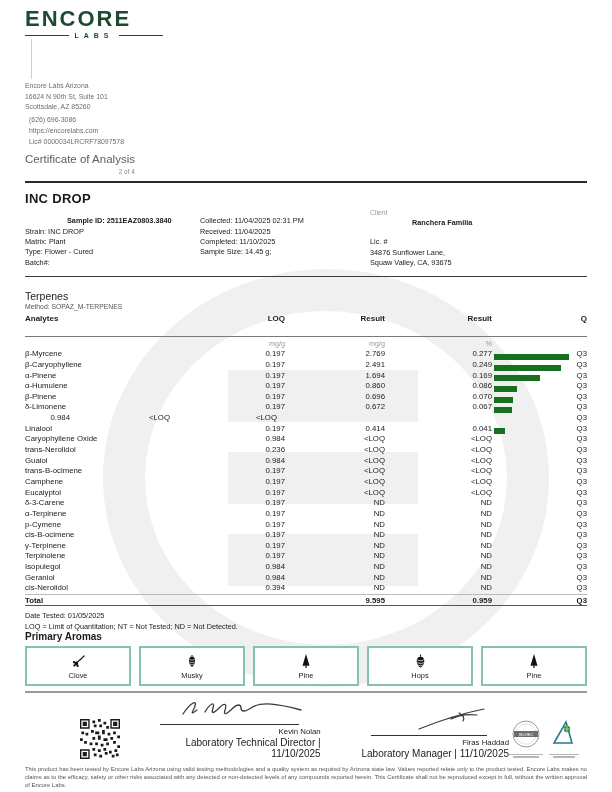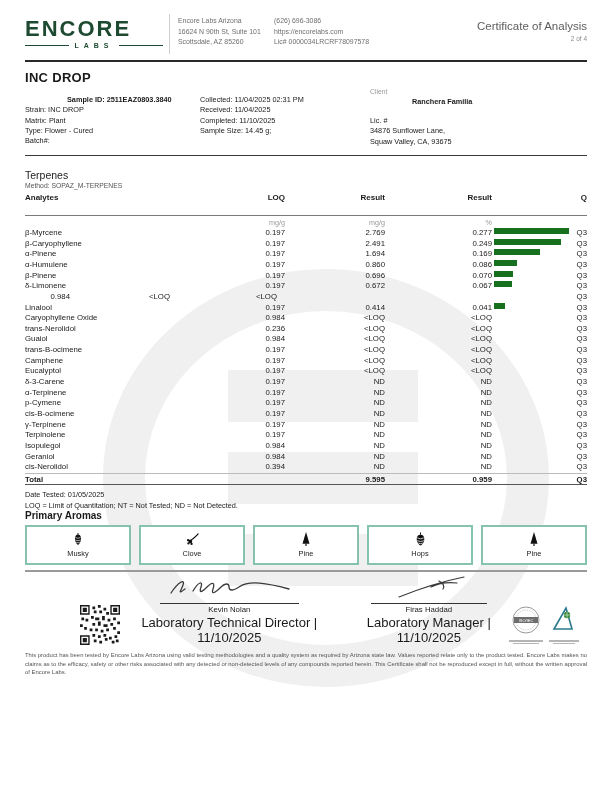--- a/index.html
+++ b/index.html
@@ -5,21 +5,21 @@
   * { margin:0; padding:0; box-sizing:border-box; }
   html,body { background:#fff; }
   body { font-family:"Liberation Sans","DejaVu Sans",sans-serif; color:#1a1a1a; }
   .page { position:relative; width:612px; height:792px; margin:0 auto; background:#fff; overflow:hidden; }
   .content { position:relative; z-index:1; padding:0 25px; }
 
   
   .watermark { position:absolute; left:100px; top:268px; z-index:0; }
 
   
-  .hdr { display:flex; align-items:flex-start; padding-top:14px; }
+  .hdr { display:flex; align-items:flex-start; padding-top:4px;flex-direction:column; }
   .logo-block { width:138px; flex:0 0 auto; padding-top:4px; }
   .logo-word { font-size:22px; font-weight:bold; letter-spacing:2px; color:#1d4a31; line-height:1; font-family:"Liberation Sans",sans-serif; }
   .logo-labs { display:flex; align-items:center; gap:5px; margin-top:2px; color:#1d4a31; }
   .logo-labs .rule { flex:1; height:1px; background:#1d4a31; }
   .logo-labs .txt { font-size:7px; letter-spacing:5px; font-weight:bold; }
   .hdr-vline { width:1px; background:#cfcfcf; height:40px; margin:0 8px 0 6px; }
   .hdr-col { font-size:6.9px; line-height:1.55; color:#6e6e6e; padding-top:2px; }
   .hdr-col.c1 { width:92px; }
   .hdr-col.c2 { width:170px; padding-left:4px; }
   .hdr-right { flex:1; text-align:right; padding-top:6px; }
@@ -38,21 +38,21 @@
   .sample .col4 { flex:1; }
   .bold { font-weight:bold;padding-left:42px; }
   .client-label { color:#9a9a9a; font-size:6.8px; margin-top:-8px; }
   .client-gap { height:9px; }
 
   
   .sec-title { font-size:10.5px; margin-top:13px; color:#222; }
   .method { font-size:6.8px; color:#555; margin-top:1px; }
   .t-head { display:flex; font-size:8px; font-weight:bold; margin-top:4px; padding-bottom:13px; border-bottom:1px solid #7a7a7a; }
   .t-units { display:flex; font-size:7.2px; color:#9a9a9a; padding:1.5px 0; }
-  .t-row { display:flex; font-size:7.8px; height:10.65px; line-height:10.65px; align-items:flex-start; }
+  .t-row { display:flex; font-size:7.8px; height:10.65px; line-height:10.65px; align-items:flex-end; }
   .c-analyte { width:215px; }
   .c-loq { width:45px; text-align:right; }
   .c-r1 { width:100px; text-align:right; }
   .c-pct { width:107px; text-align:right; }
   .c-bar { width:78px; padding-left:2px; display:flex; align-items:center; }
   .c-bar .bar { height:6px; background:#17701d; }
   .c-q { flex:1; text-align:right; }
   .t-total { display:flex; font-size:7.8px; font-weight:bold; height:12px; line-height:12px; border-top:1px solid #bbb; border-bottom:1.4px solid #555;justify-content:space-between; }
   .date-tested { font-size:7.3px; margin-top:5px; }
   .legend { font-size:7.3px; margin-top:2px; }
@@ -62,27 +62,27 @@
   .aroma-row { display:flex; gap:8px; margin-top:4px; }
   .aroma-box { width:106px; height:40px; border:2px solid #86c3ae; background:#fff; display:flex; flex-direction:column; align-items:center; justify-content:center; gap:2px; }
   .aroma-box .lbl { font-size:7.4px; color:#222; }
   .aroma-icon { height:16px; display:flex; align-items:flex-end; }
 
   .thick-rule { height:2px; background:#9a9a9a; margin-top:5px; }
 
   
   .sig-row { display:flex; align-items:flex-end; margin-top:3px; }
   .qr { width:40px; height:40px; margin-left:55px; flex:0 0 auto; }
-  .sig-block { text-align:center; }
+  .sig-block { text-align:right; }
   .sig-block.s1 { width:205px; margin-left:18px; }
   .sig-block.s2 { width:180px; margin-left:28px; }
   .sig-script { height:24px; position:relative; }
   .sig-line { border-top:1px solid #333; margin:0 22px; }
   .sig-name { font-size:7.8px; margin-top:1.5px; }
-  .sig-title { font-size:13px; margin-top:1px; }
+  .sig-title { font-size:10px; margin-top:1px; }
   .logos { flex:1; display:flex; justify-content:flex-end; align-items:flex-end; gap:6px; padding-right:8px; }
   .acc { text-align:center; }
   .acc .bars { margin-top:1px; }
   .acc .bars div { height:1.5px; background:#b5b5b5; margin:1px auto; }
 
   .disclaimer { font-size:5.9px; color:#555; line-height:1.4; margin-top:6px; text-align:justify; }
 </style>
 </head>
 <body>
 
@@ -399,46 +399,46 @@
       <div class="c-pct">0.959</div>
       <div class="c-bar"></div>
       <div class="c-q">Q3</div>
     </div>
 
     <div class="date-tested">Date Tested: 01/05/2025</div>
     <div class="legend">LOQ = Limit of Quantitation; NT = Not Tested; ND = Not Detected.</div>
 
     <div class="aromas-title">Primary Aromas</div>
     <div class="aroma-row" id="aroma-row">
-      <div class="aroma-box">
-        <span class="aroma-icon">
-            <svg width="12" height="16" viewBox="0 0 24 26">
-              <path d="M12 1 v3" stroke="#111" stroke-width="2"></path>
-              <path d="M12 4 C8 4 6 8 6 12 C6 18 9 23 12 25 C15 23 18 18 18 12 C18 8 16 4 12 4 Z" fill="#111"></path>
-              <path d="M7 10 q5 3 10 0 M7 15 q5 3 10 0 M8.5 19.5 q3.5 2.2 7 0" stroke="#fff" stroke-width="1.3" fill="none"></path>
-            </svg>
-          </span>
-        <span class="lbl">Musky</span>
-      </div>
-
       <div class="aroma-box">
         <span class="aroma-icon">
             <svg width="15" height="15" viewBox="0 0 24 24">
               <path d="M21 3 C17 8 13 10 10 13" stroke="#111" stroke-width="2" fill="none" stroke-linecap="round"></path>
               <circle cx="8.5" cy="15" r="3" fill="#111"></circle>
               <circle cx="4.8" cy="13" r="1.8" fill="#111"></circle>
               <circle cx="5.5" cy="18.2" r="1.8" fill="#111"></circle>
               <circle cx="10.5" cy="19" r="1.8" fill="#111"></circle>
             </svg>
           </span>
         <span class="lbl">Clove</span>
       </div>
 
       <div class="aroma-box">
         <span class="aroma-icon">
+            <svg width="12" height="16" viewBox="0 0 24 26">
+              <path d="M12 1 v3" stroke="#111" stroke-width="2"></path>
+              <path d="M12 4 C8 4 6 8 6 12 C6 18 9 23 12 25 C15 23 18 18 18 12 C18 8 16 4 12 4 Z" fill="#111"></path>
+              <path d="M7 10 q5 3 10 0 M7 15 q5 3 10 0 M8.5 19.5 q3.5 2.2 7 0" stroke="#fff" stroke-width="1.3" fill="none"></path>
+            </svg>
+          </span>
+        <span class="lbl">Musky</span>
+      </div>
+
+      <div class="aroma-box">
+        <span class="aroma-icon">
             <svg width="14" height="16" viewBox="0 0 24 26">
               <path d="M12 1 L6 21 H18 Z" fill="#111"></path>
               <rect x="11" y="21" width="2" height="4" fill="#111"></rect>
             </svg>
           </span>
         <span class="lbl">Pine</span>
       </div>
 
       <div class="aroma-box">
         <span class="aroma-icon">

